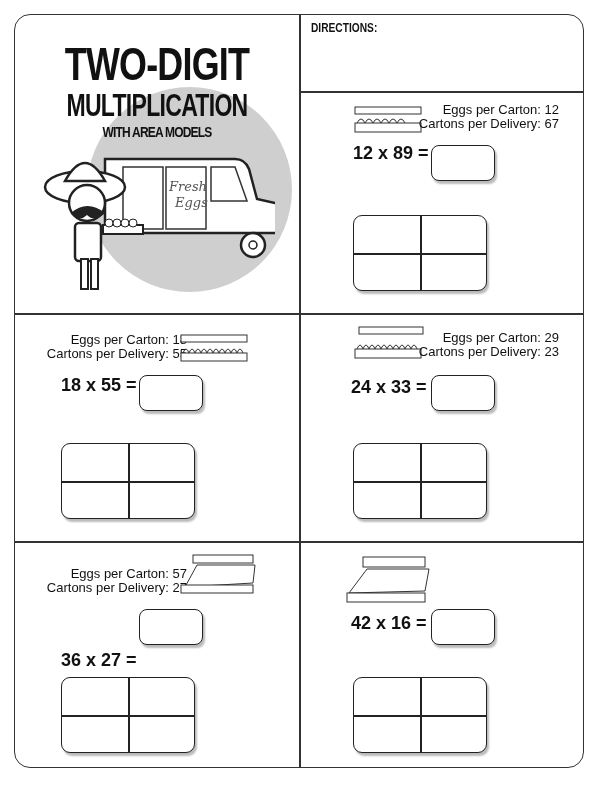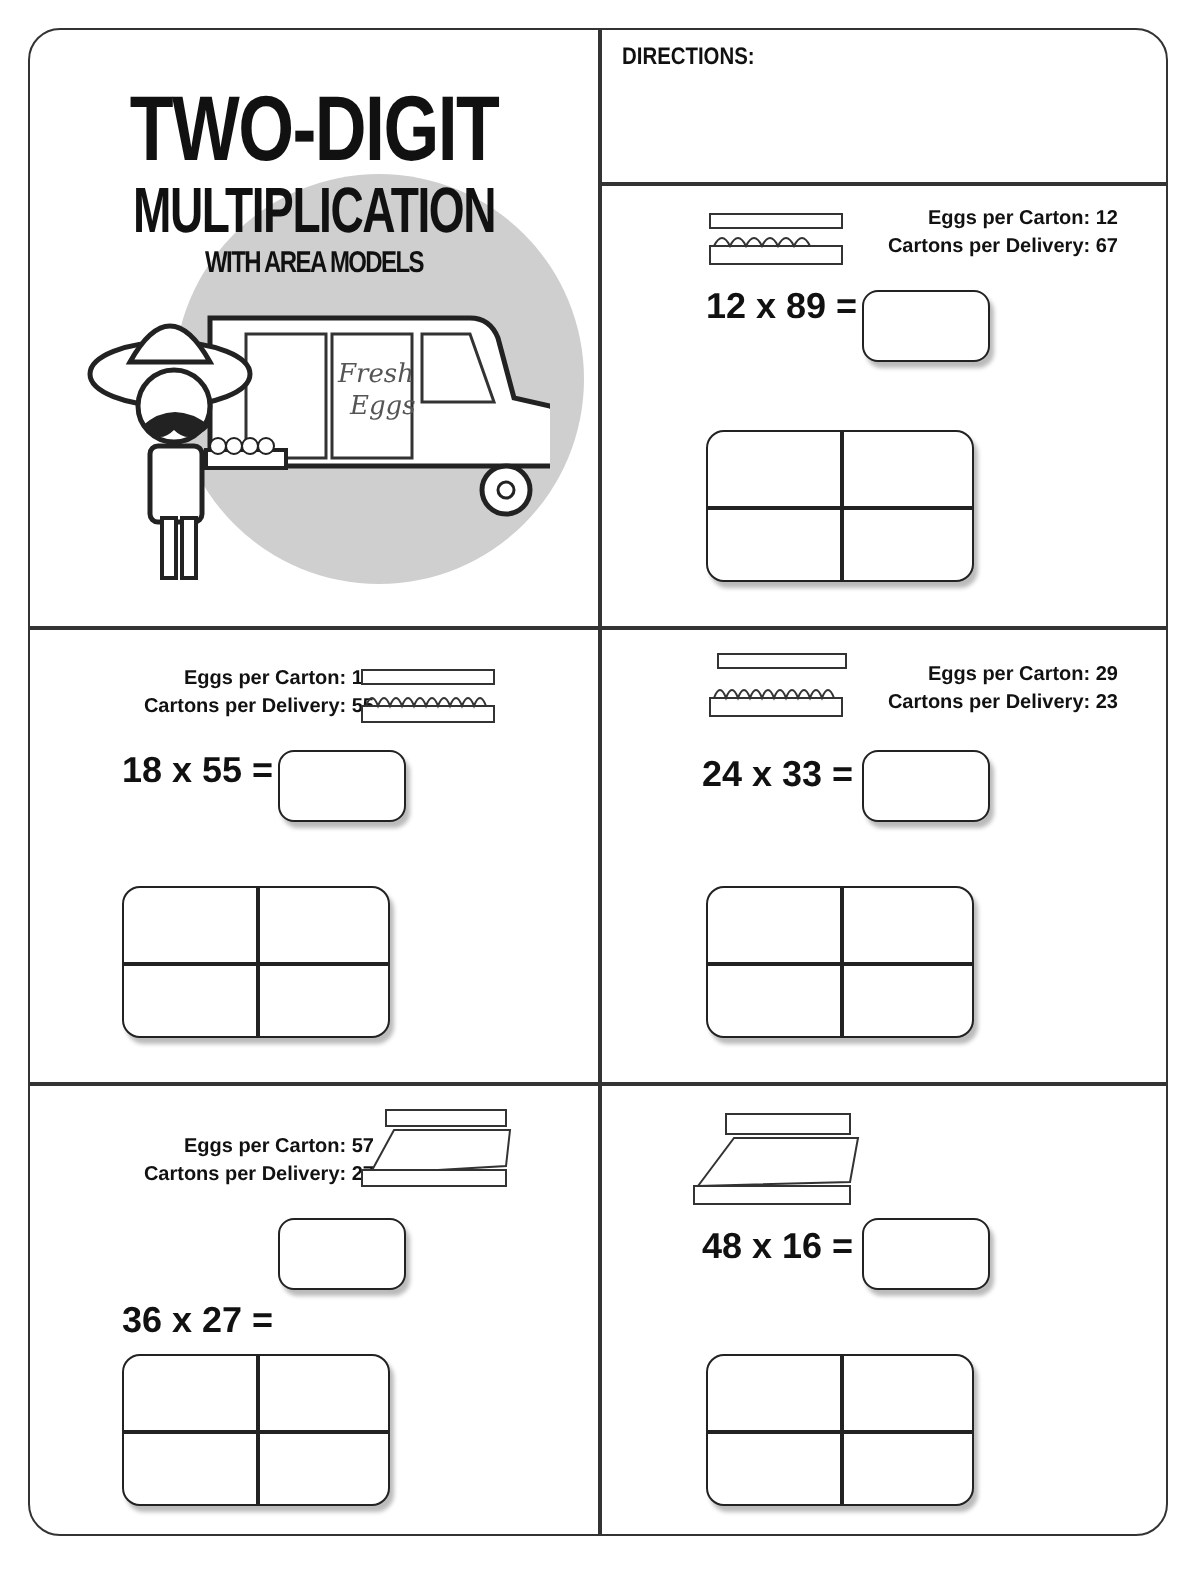--- a/index.html
+++ b/index.html
@@ -10,21 +10,21 @@
   .title-area{position:absolute;left:0;top:0;width:284px;height:298px;overflow:hidden;}
   .circle{position:absolute;left:72px;top:72px;width:205px;height:205px;border-radius:50%;background:#cfcfcf;}
   .t1,.t2,.t3{position:absolute;left:0;width:284px;text-align:center;font-family:"Liberation Sans",sans-serif;font-weight:bold;letter-spacing:-1px;transform-origin:center;}
   .t1{top:22px;font-size:46px;transform:scaleX(0.78);}
   .t2{top:72px;font-size:32px;transform:scaleX(0.72);}
   .t3{top:108px;font-size:15px;transform:scaleX(0.8);}
   .illus{position:absolute;left:20px;top:132px;}
   .directions{position:absolute;left:296px;top:6px;width:270px;font-size:11.6px;line-height:14px;}
   .dir-head{font-weight:bold;font-size:12px;transform:scaleX(0.85);transform-origin:left;display:block;}
   .cell{position:absolute;}
-  .info{position:absolute;font-size:10px;line-height:14px;text-align:right;font-weight:bold;}
+  .info{position:absolute;font-size:13px;line-height:14px;text-align:right;}
   .eq{position:absolute;font-size:18px;font-weight:bold;}
   .ansbox{position:absolute;width:62px;height:34px;border:1.5px solid #222;border-radius:8px;box-shadow:2px 3px 2px #bbb;background:#fff;}
   .area{position:absolute;width:132px;height:74px;border:1.5px solid #222;border-radius:9px;box-shadow:2px 3px 2px #bbb;background:#fff;overflow:hidden;}
   .area .v{position:absolute;left:50%;top:0;width:1.5px;height:100%;background:#222;}
   .area .h{position:absolute;top:50%;left:0;height:1.5px;width:100%;background:#222;}
   .carton{position:absolute;}
 </style>
 </head>
 <body>
 
@@ -141,20 +141,20 @@
         <div class="h"></div>
       </div>
   </div>
 
   <div class="cell" style="left:284px;top:526px;width:286px;height:228px;">
     <svg class="carton" style="left:46px;top:14px;" width="88" height="50" viewBox="0 0 88 50">
       <rect x="18" y="2" width="62" height="10" fill="#fff" stroke="#333"></rect>
         <path d="M4 38 L22 14 L84 14 L80 36 Z" fill="#fff" stroke="#333"></path>
       <rect x="2" y="38" width="78" height="9" fill="#fff" stroke="#333"></rect>
     </svg>
-    <div class="eq" style="left:52px;top:72px;">48 x 16 =</div>
+    <div class="eq" style="left:52px;top:72px;">42 x 16 =</div>
     <div class="ansbox" style="left:132px;top:68px;"></div>
     <div class="area" style="left:54px;top:136px;">
         <div class="v"></div>
         <div class="h"></div>
       </div>
   </div>
 </div>
 
 </body></html>

